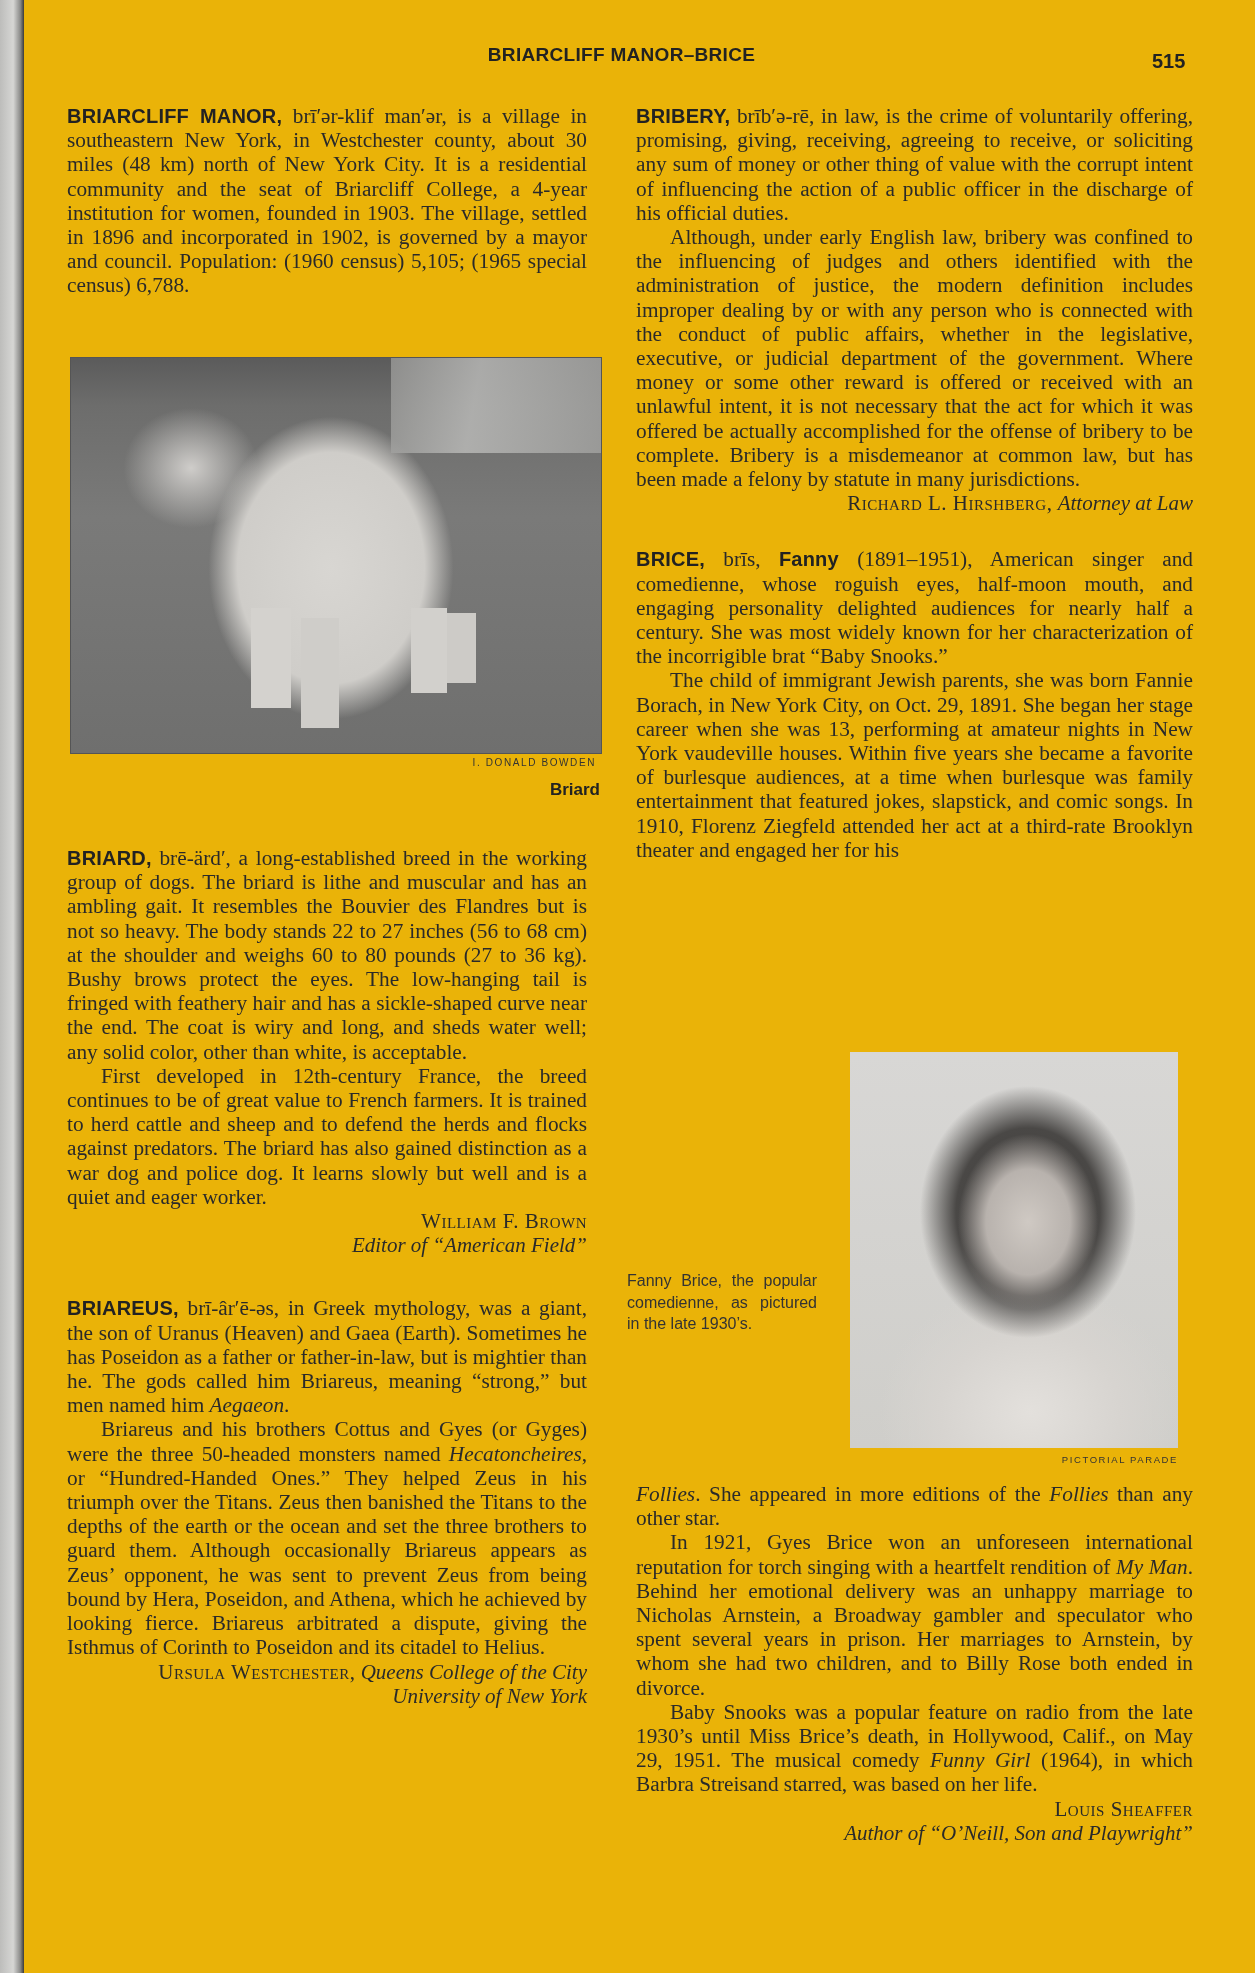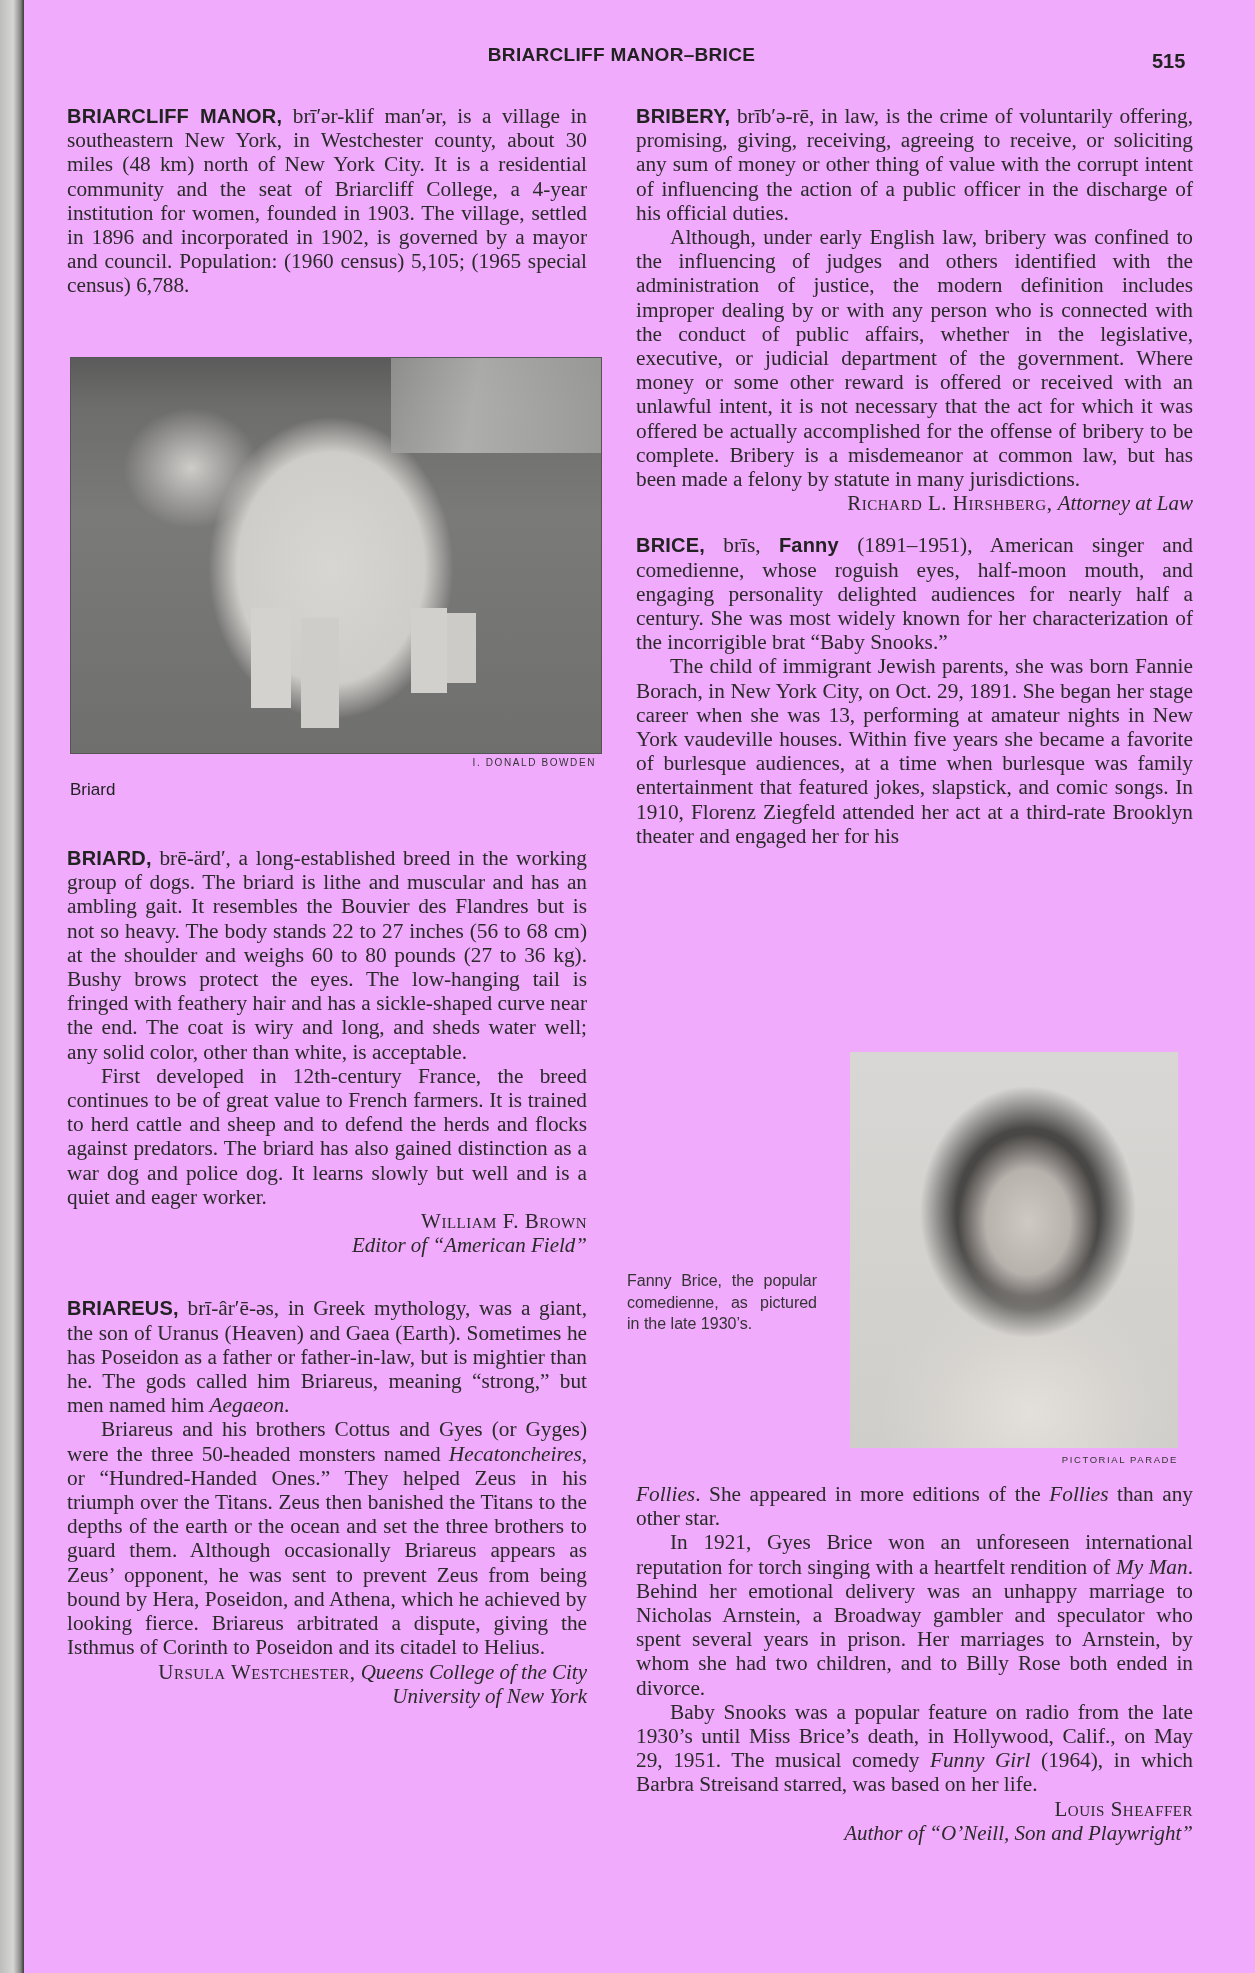--- a/index.html
+++ b/index.html
@@ -8,21 +8,21 @@
     background: #e9e9e7;
     font-family: "Liberation Serif", "DejaVu Serif", serif;
     color: #2a2a2a;
   }
   .spine {
     position: absolute; left: 0; top: 0; width: 24px; height: 1973px;
     background: linear-gradient(to right, #bdbdbb 0%, #d6d6d4 55%, #8a8a88 85%, #3a3a3a 100%);
   }
   .page {
     position: absolute; left: 24px; top: 0; right: 0; bottom: 0;
-    background: #f0abfc;
+    background: #eab308;
   }
   .running-head {
     position: absolute; top: 44px; left: 0; width: 1195px; text-align: center;
     font-family: "Liberation Sans", "DejaVu Sans", sans-serif; font-weight: bold;
     font-size: 19px; letter-spacing: 0.3px; color: #222;
   }
   .page-number {
     position: absolute; top: 50px; left: 1128px;
     font-family: "Liberation Sans", "DejaVu Sans", sans-serif; font-weight: bold;
     font-size: 20px; color: #222;
@@ -63,22 +63,22 @@
     position:absolute; right:0; top:0; width:210px; height:95px;
     background: linear-gradient(100deg, #9a9a98 0%, #bdbdbb 40%, #a3a3a1 100%);
     opacity: .8;
   }
   .credit {
     font-family: "Liberation Sans", "DejaVu Sans", sans-serif; font-size: 10px;
     letter-spacing: 1.6px; color: #333;
   }
   .credit-dog { position: absolute; left: 420px; top: 757px; width: 152px; text-align: right; }
   .caption-dog {
-    position: absolute; left: 46px; top: 780px; width: 530px; text-align: left;
-    font-family: "Liberation Sans", "DejaVu Sans", sans-serif; font-weight: normal;
+    position: absolute; left: 46px; top: 780px; width: 530px; text-align: right;
+    font-family: "Liberation Sans", "DejaVu Sans", sans-serif; font-weight: bold;
     font-size: 17px; color: #222;
   }
   .figure-brice {
     position: absolute; left: 826px; top: 1052px; width: 328px; height: 396px;
     background:
       radial-gradient(ellipse 70px 88px at 178px 170px, #cfc9c3 0%, #b8b2ad 60%, rgba(0,0,0,0) 100%),
       radial-gradient(ellipse 120px 140px at 178px 160px, #3d3b3a 0%, #4a4846 60%, rgba(0,0,0,0) 90%),
       radial-gradient(ellipse 150px 130px at 180px 360px, #e3e0dc 0%, #d7d4d0 60%, rgba(0,0,0,0) 100%),
       linear-gradient(to bottom, #d8d7d5 0%, #cfceca 100%);
   }
@@ -152,21 +152,21 @@
         <span>brīb′ə-rē,</span>
         <span>in law, is the crime of voluntarily offering, promising, giving, receiving, agreeing to receive, or soliciting any sum of money or other thing of value with the corrupt intent of influencing the action of a public officer in the discharge of his official duties.</span>
       </p>
       <p class="indent">Although, under early English law, bribery was confined to the influencing of judges and others identified with the administration of justice, the modern definition includes improper dealing by or with any person who is connected with the conduct of public affairs, whether in the legislative, executive, or judicial department of the government. Where money or some other reward is offered or received with an unlawful intent, it is not necessary that the act for which it was offered be actually accomplished for the offense of bribery to be complete. Bribery is a misdemeanor at common law, but has been made a felony by statute in many jurisdictions.</p>
       <div class="sig">
         <span class="sc">Richard L. Hirshberg,</span>
         <i>Attorney at Law</i>
       </div>
     </div>
 
-    <div class="entry" style="margin-top:18px;">
+    <div class="entry" style="margin-top:32px;">
       <p>
         <span class="hw">BRICE,</span>
         <span>brīs,</span>
         <span class="hw">Fanny</span>
         <span>(1891–1951), American singer and comedienne, whose roguish eyes, half-moon mouth, and engaging personality delighted audiences for nearly half a century. She was most widely known for her characterization of the incorrigible brat “Baby Snooks.”</span>
       </p>
       <p class="indent">
         <span>The child of immigrant Jewish parents, she was born Fannie Borach, in New York City, on Oct. 29, 1891. She began her stage career when she was 13, performing at amateur nights in New York vaudeville houses. Within five years she became a favorite of burlesque audiences, at a time when burlesque was family entertainment that featured jokes, slapstick, and comic songs. In 1910, Florenz Ziegfeld attended her act at a third-rate Brooklyn theater and engaged her for his</span>
       </p>
     </div>

